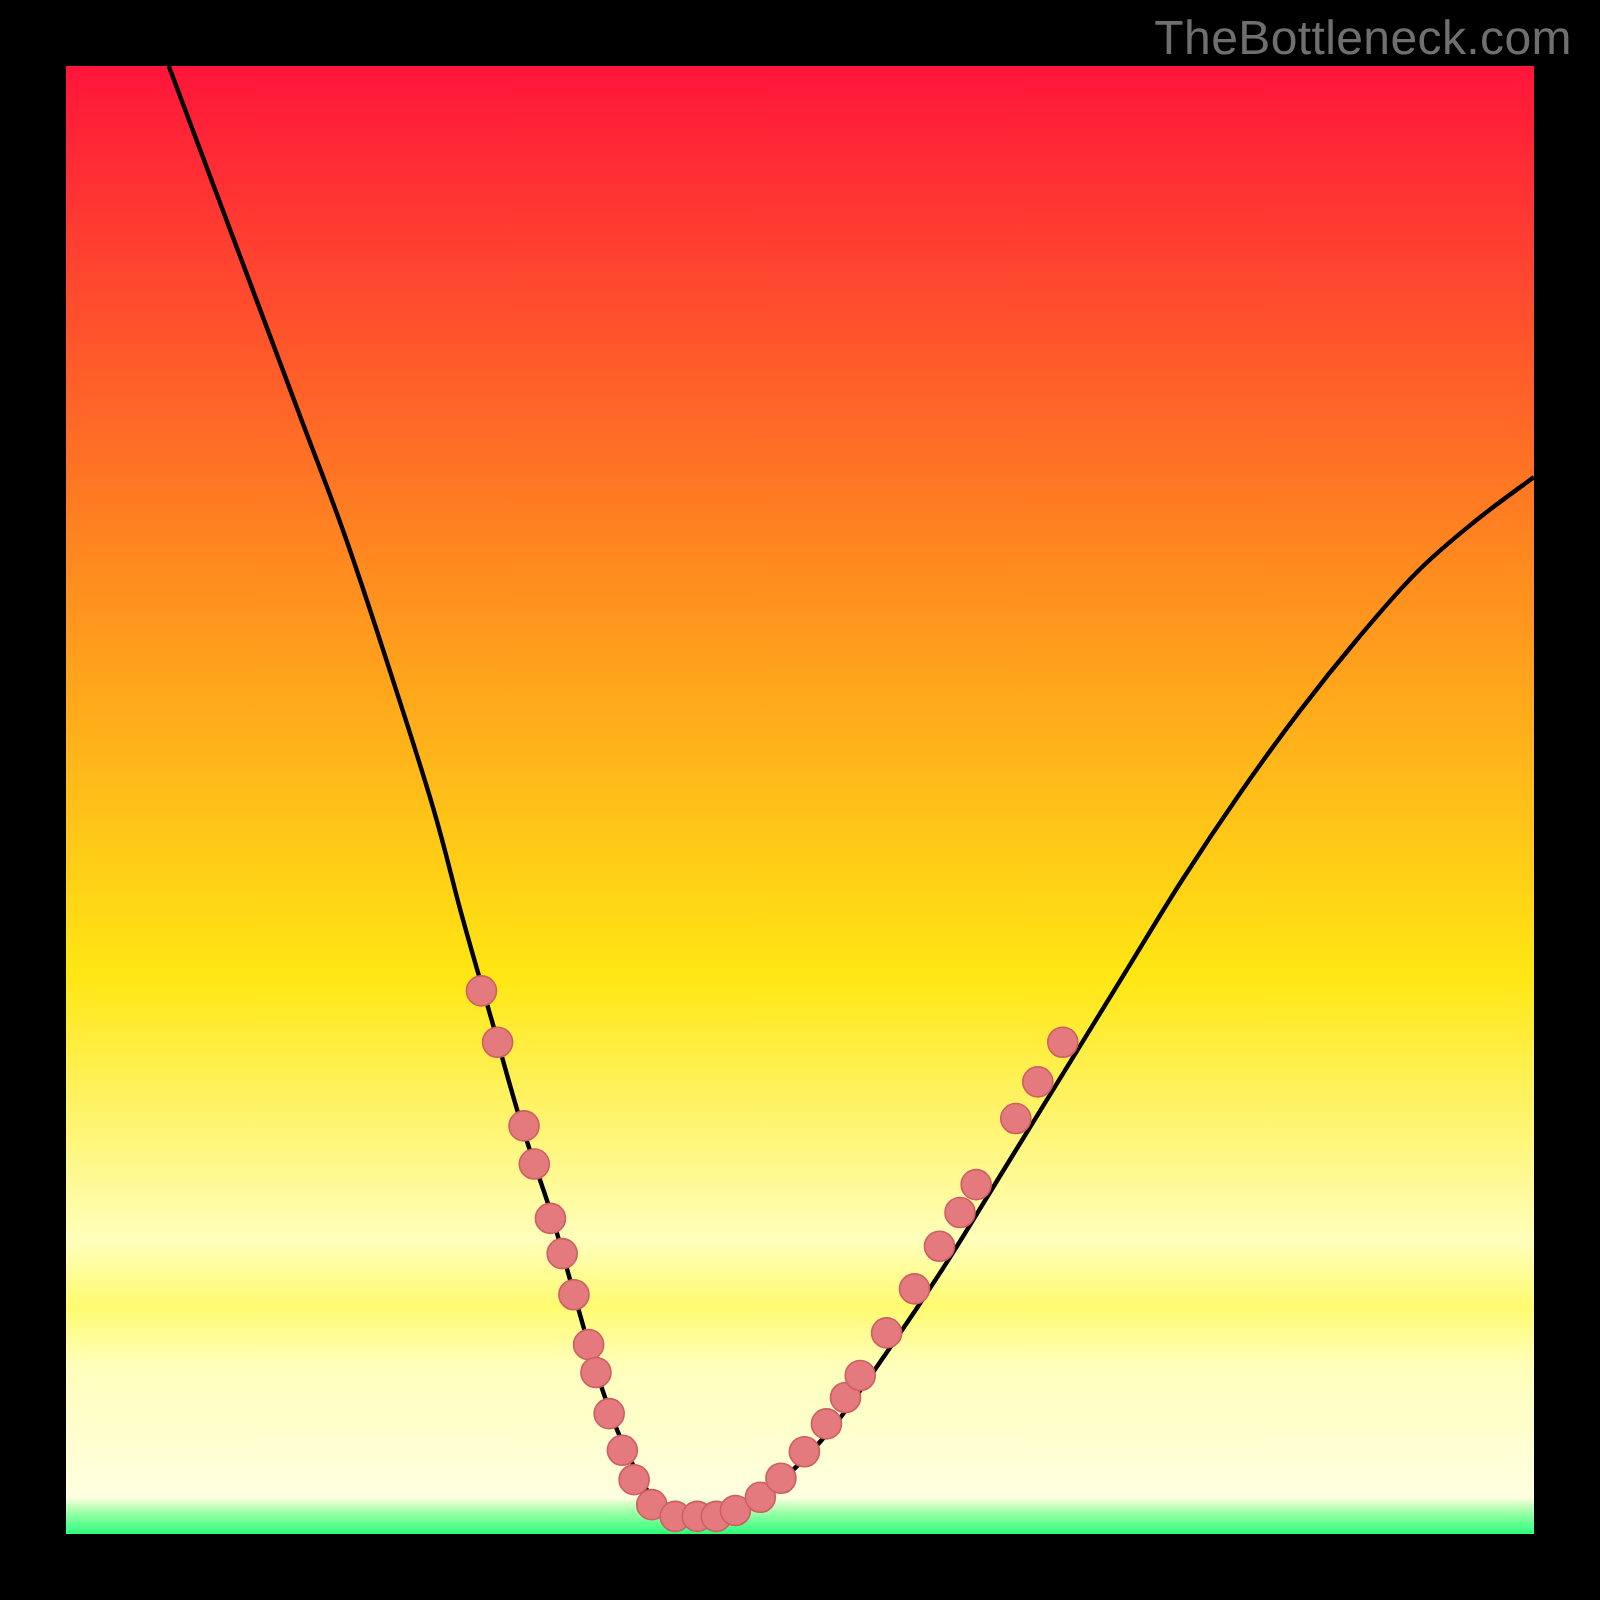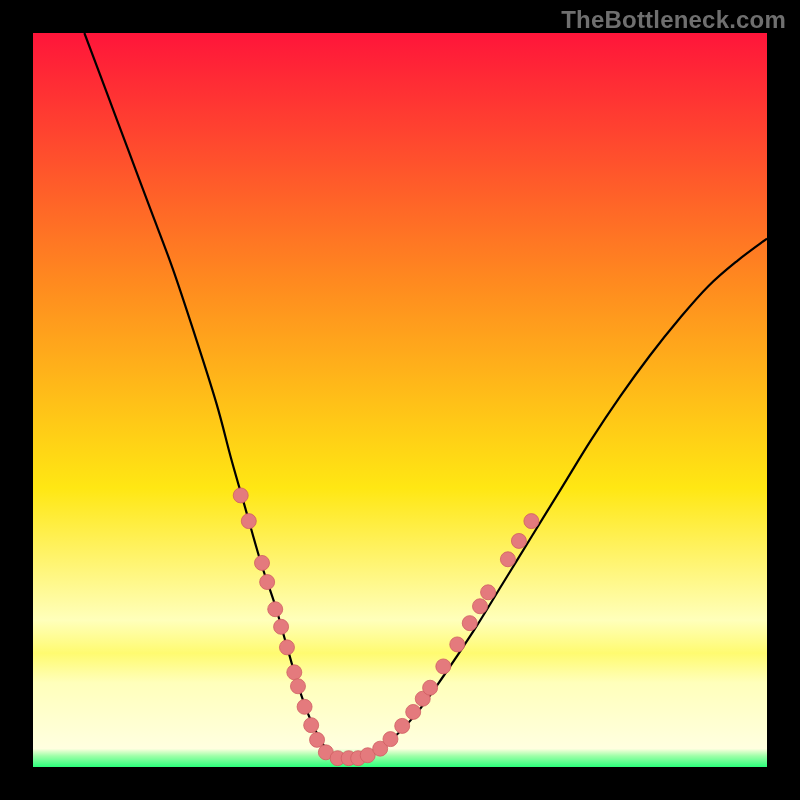--- a/index.html
+++ b/index.html
@@ -22,21 +22,21 @@
   .gradient {
     position: absolute;
     inset: 0;
   }
   .watermark {
     position: absolute;
     top: 6px;
     right: 14px;
     color: #6f6f6f;
     font-size: 24px;
-    font-weight: 700;
+    font-weight: 400;
     letter-spacing: 0.2px;
     user-select: none;
   }
   svg.curve {
     position: absolute;
     inset: 0;
     width: 734px;
     height: 734px;
   }
 </style>

